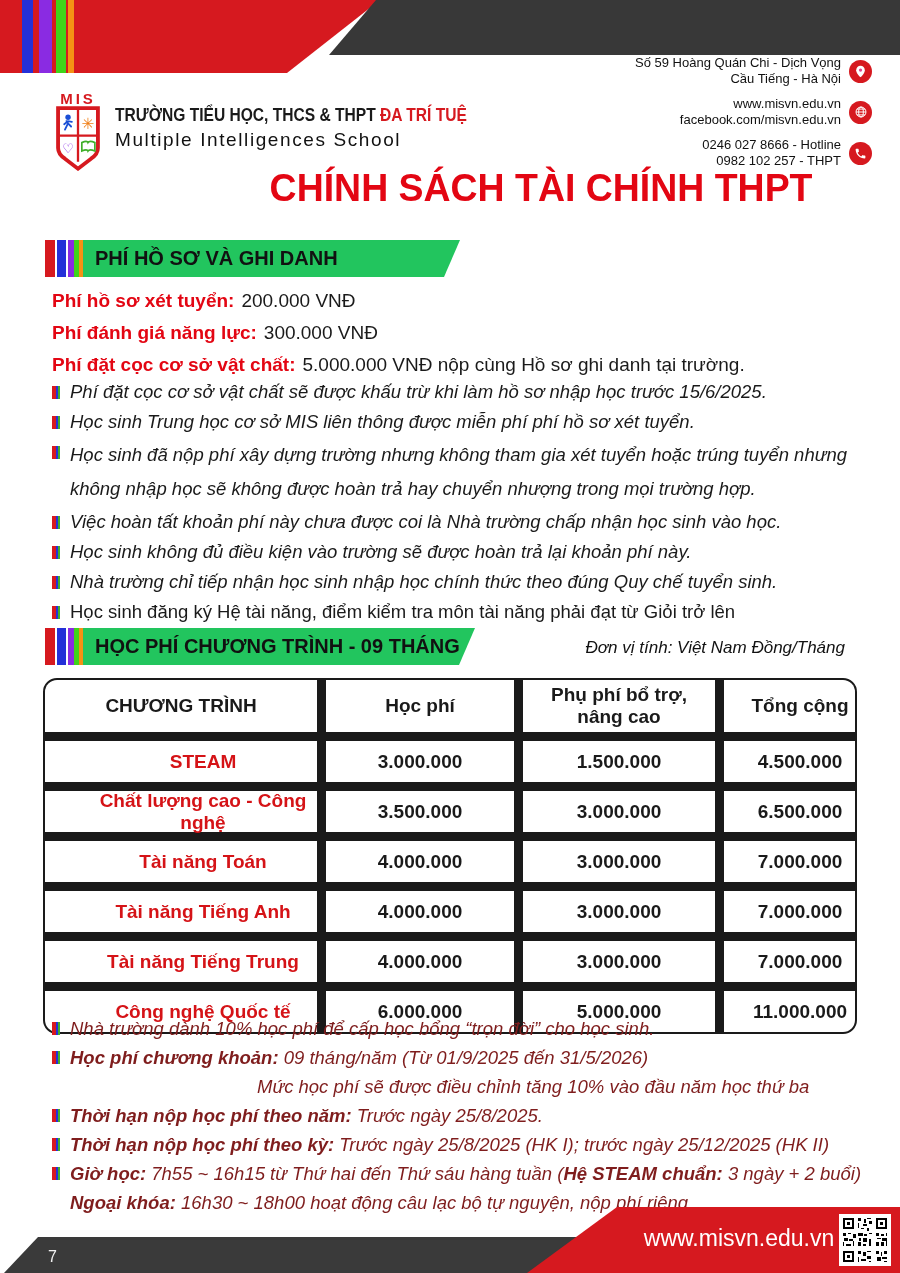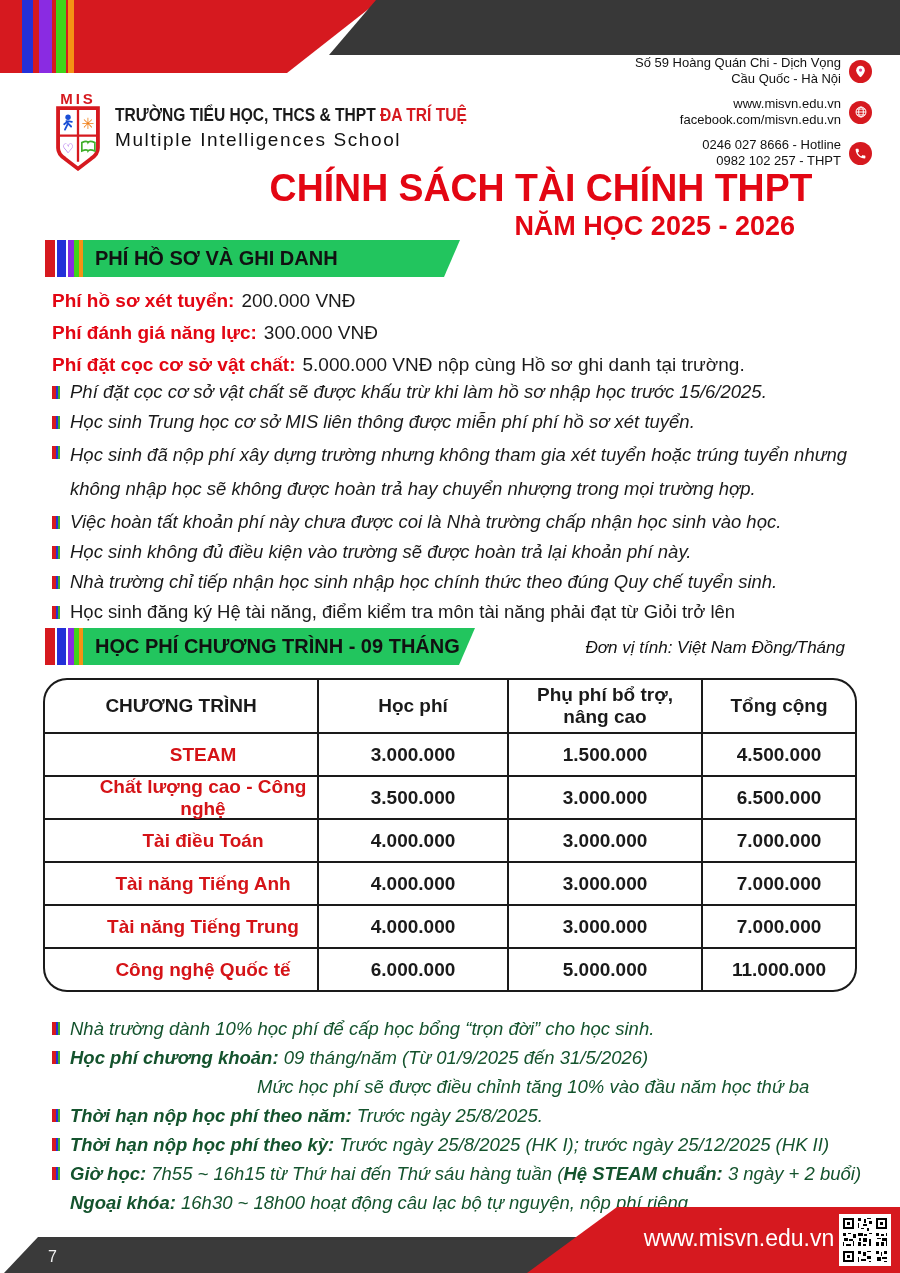--- a/index.html
+++ b/index.html
@@ -55,30 +55,30 @@
   
   .bullets{position:absolute;left:52px;top:378px;width:820px;}
   .b-item{display:flex;font-size:18.5px;font-style:italic;line-height:28px;margin-bottom:2px;}
   .b-item.tall{line-height:34px;}
   .b-item.upright{font-style:normal;}
   .marker{flex:0 0 8px;width:8px;height:13px;margin:8px 10px 0 0;
           background:linear-gradient(90deg,#d6191f 0 45%,#2430d8 45% 78%,#3fae2a 78% 100%);}
 
   
   .ttable{position:absolute;left:43px;top:678px;width:814px;box-sizing:border-box;
-          border:2px solid #1a1a1a;border-radius:24px;overflow:hidden;background:#1a1a1a;
-          display:grid;grid-template-columns:272px 188px 192px 152px;gap:2px;}
+          border:2px solid #1a1a1a;border-radius:14px;overflow:hidden;background:#1a1a1a;
+          display:grid;grid-template-columns:272px 188px 192px 152px;gap:9px;}
   .tcell{background:#fff;display:flex;align-items:center;justify-content:center;text-align:center;}
   .th{height:52px;font-weight:bold;font-size:19px;white-space:pre-line;line-height:22px;}
   .td{height:41px;font-size:19px;font-weight:bold;}
   .td.program{color:#d51317;padding-left:44px;}
 
   
   .notes2{position:absolute;left:52px;top:1014px;width:830px;}
-  .n2-item{display:flex;font-size:18.5px;font-style:italic;line-height:29px;color:#14532d;}
+  .n2-item{display:flex;font-size:18.5px;font-style:italic;line-height:29px;color:#7f1d1d;}
   .n2-item .bold{font-weight:bold;white-space:pre-wrap;}
   .n2-item .plain{white-space:pre-wrap;}
   .n2-item.indent{margin-left:205px;}
 
   
   .foot-dark{position:absolute;left:0;bottom:0;width:710px;height:36px;background:#3a3a3a;
              clip-path:polygon(38px 0,100% 0,100% 100%,4px 100%);}
   .page-num{position:absolute;left:48px;bottom:7px;color:#f0f0f0;font-size:16px;}
   .foot-red{position:absolute;left:527px;bottom:0;width:373px;height:66px;background:#d6191f;
             clip-path:polygon(90px 0,100% 0,100% 100%,0 100%);}
@@ -118,21 +118,21 @@
     <div class="logo-names">
       <div class="name-vi"><span>TRƯỜNG TIỂU HỌC, THCS &amp; THPT </span><span class="red">ĐA TRÍ TUỆ</span></div>
       <div class="name-en">Multiple Intelligences School</div>
     </div>
   </div>
 
   <div class="contact">
     <div class="contact-row">
       <div class="contact-text">
         <div>Số 59 Hoàng Quán Chi - Dịch Vọng</div>
-        <div>Cầu Quốc - Hà Nội</div>
+        <div>Cầu Tiếng - Hà Nội</div>
       </div>
       <span class="cicon">
         <svg width="13" height="13" viewBox="0 0 24 24">
             <path d="M12 1.5c-4.4 0-8 3.5-8 8 0 6 8 13 8 13s8-7 8-13c0-4.5-3.6-8-8-8z" fill="#fff"></path>
             <circle cx="12" cy="9.3" r="3" fill="#e0488e"></circle>
           </svg>
       </span>
     </div>
     <div class="contact-row">
       <div class="contact-text">
@@ -156,21 +156,20 @@
       </div>
       <span class="cicon">
         <svg width="13" height="13" viewBox="0 0 24 24">
             <path d="M6.6 10.8c1.4 2.8 3.8 5.1 6.6 6.6l2.2-2.2c.3-.3.7-.4 1-.2 1.1.4 2.3.6 3.6.6.6 0 1 .4 1 1V20c0 .6-.4 1-1 1C10.6 21 3 13.4 3 4c0-.6.4-1 1-1h3.5c.6 0 1 .4 1 1 0 1.2.2 2.4.6 3.6.1.3 0 .7-.2 1l-2.3 2.2z" fill="#fff"></path>
           </svg>
       </span>
     </div>
   </div>
 
   <div class="doc-title">CHÍNH SÁCH TÀI CHÍNH THPT</div>
-  <div class="doc-subtitle">NĂM HỌC 2025 - 2026</div>
 
   <div class="banner" id="banner1">
     <div class="s" style="width:10px;background:#d6191f;"></div>
       <div class="s" style="width:2px;background:#fff;"></div>
     <div class="s" style="width:9px;background:#2430d8;"></div>
       <div class="s" style="width:2px;background:#fff;"></div>
     <div class="s" style="width:6px;background:#8a2be2;"></div>
     <div class="s" style="width:5px;background:#3fd41a;"></div>
     <div class="s" style="width:4px;background:#f59114;"></div>
     <div class="banner-body">
@@ -239,21 +238,21 @@
     <div class="tcell td program">STEAM</div>
     <div class="tcell td">3.000.000</div>
     <div class="tcell td">1.500.000</div>
     <div class="tcell td">4.500.000</div>
 
     <div class="tcell td program">Chất lượng cao - Công nghệ</div>
     <div class="tcell td">3.500.000</div>
     <div class="tcell td">3.000.000</div>
     <div class="tcell td">6.500.000</div>
 
-    <div class="tcell td program">Tài điều Toán</div>
+    <div class="tcell td program">Tài năng Toán</div>
     <div class="tcell td">4.000.000</div>
     <div class="tcell td">3.000.000</div>
     <div class="tcell td">7.000.000</div>
 
     <div class="tcell td program">Tài năng Tiếng Anh</div>
     <div class="tcell td">4.000.000</div>
     <div class="tcell td">3.000.000</div>
     <div class="tcell td">7.000.000</div>
 
     <div class="tcell td program">Tài năng Tiếng Trung</div>

